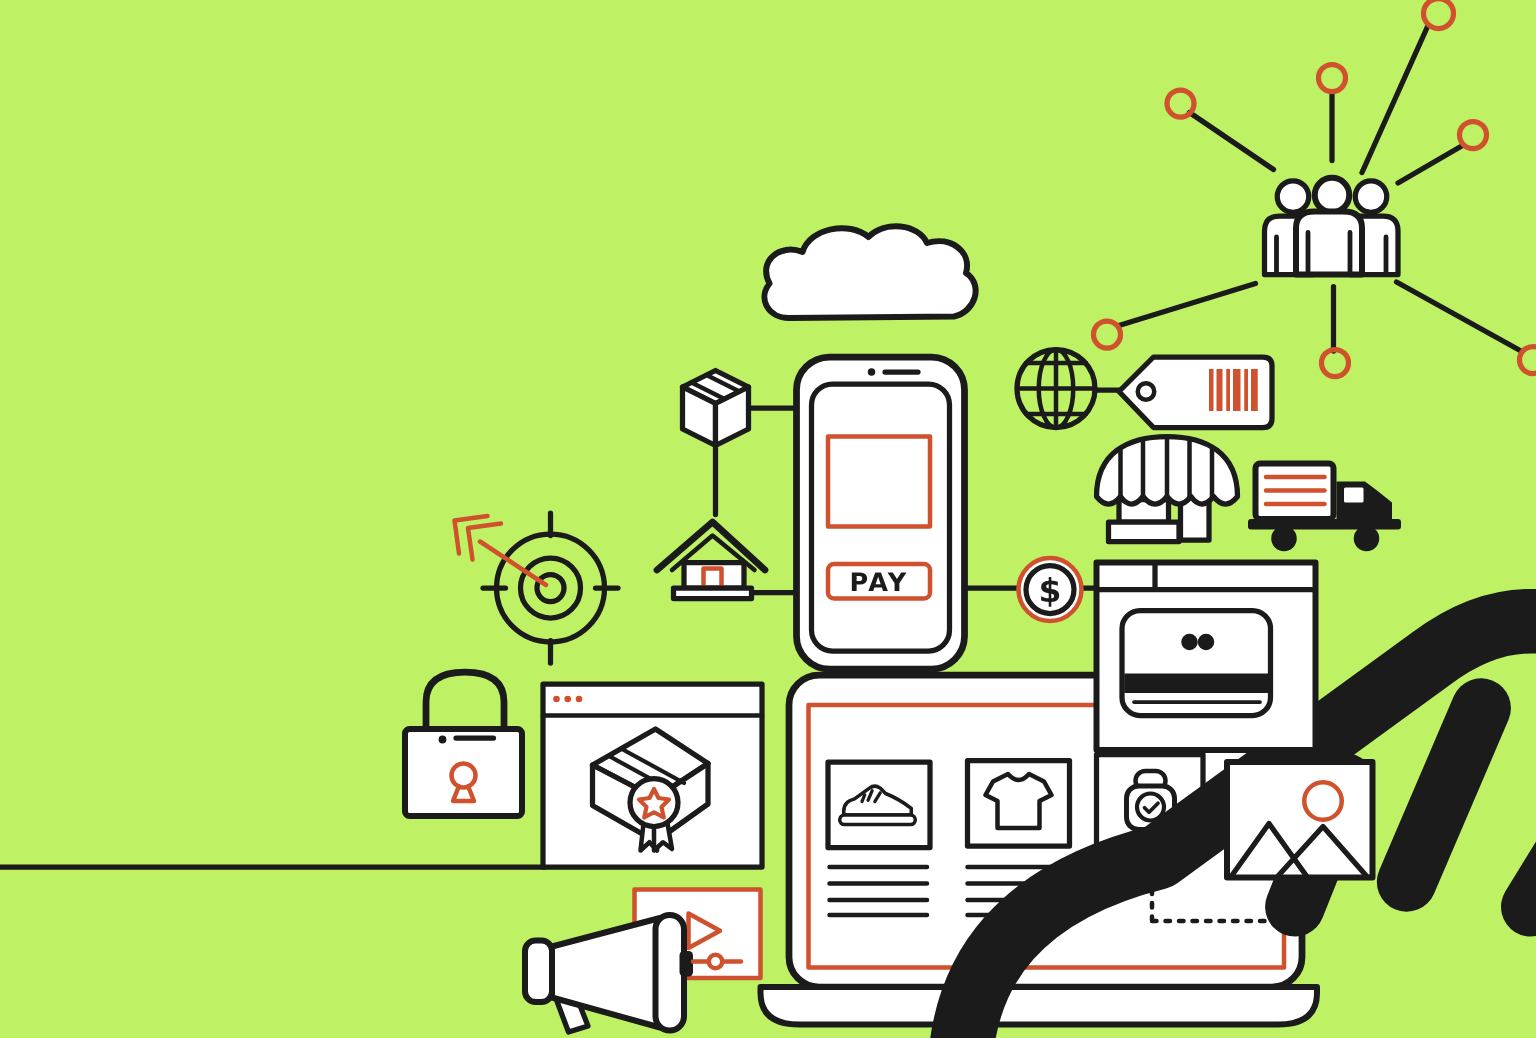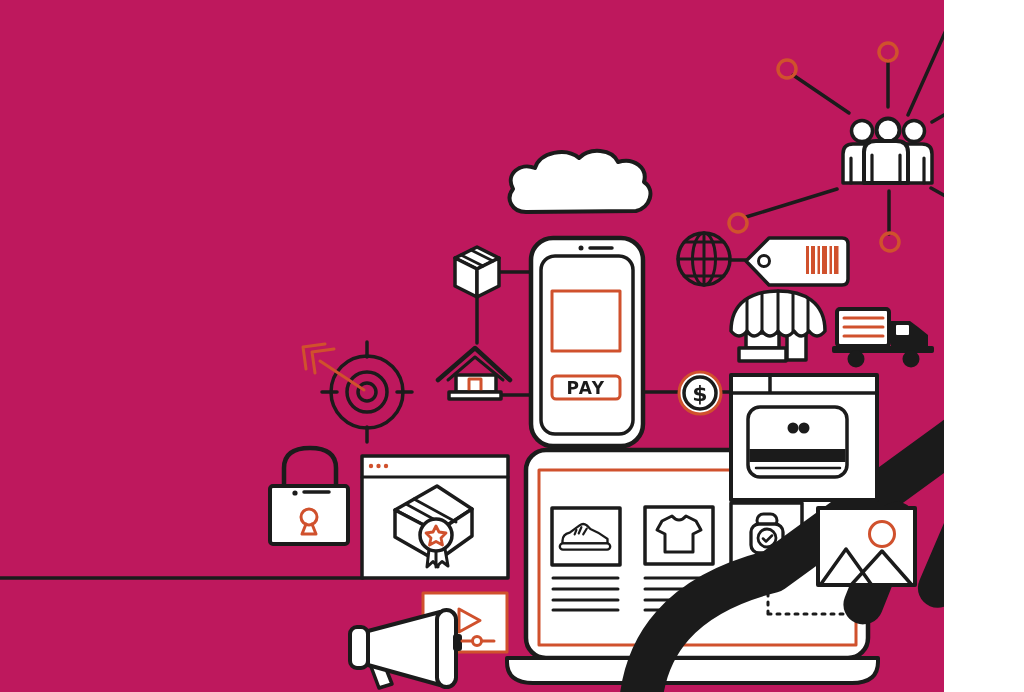--- a/index.html
+++ b/index.html
@@ -1,17 +1,17 @@
 <!DOCTYPE html>
 <html style="--ink: #1b1b1b; --accent: #d0512d;"><head>
 <meta charset="utf-8">
 <style>
   :root{ --ink:#1b1b1b; --accent:#d0512d; }
   html,body{margin:0;padding:0;background:#fff;}
-  .stage{width:944px;height:692px;background:#be185d;overflow:hidden;position:relative;}
+  .stage{width:1024px;height:692px;background:#bef264;overflow:hidden;position:relative;}
   svg *{stroke-linecap:round;stroke-linejoin:round;fill:none;}
   .k{stroke:var(--ink);}
   .o{stroke:var(--accent);}
   .w{fill:#fff;}
   .fk{fill:var(--ink);stroke:none;}
   .fo{fill:var(--accent);stroke:none;}
   .lbl{font-family:"DejaVu Sans","Liberation Sans",sans-serif;font-weight:bold;fill:var(--ink);stroke:none;}
 </style>
 </head>
 <body style="background: rgb(255, 255, 255);">

